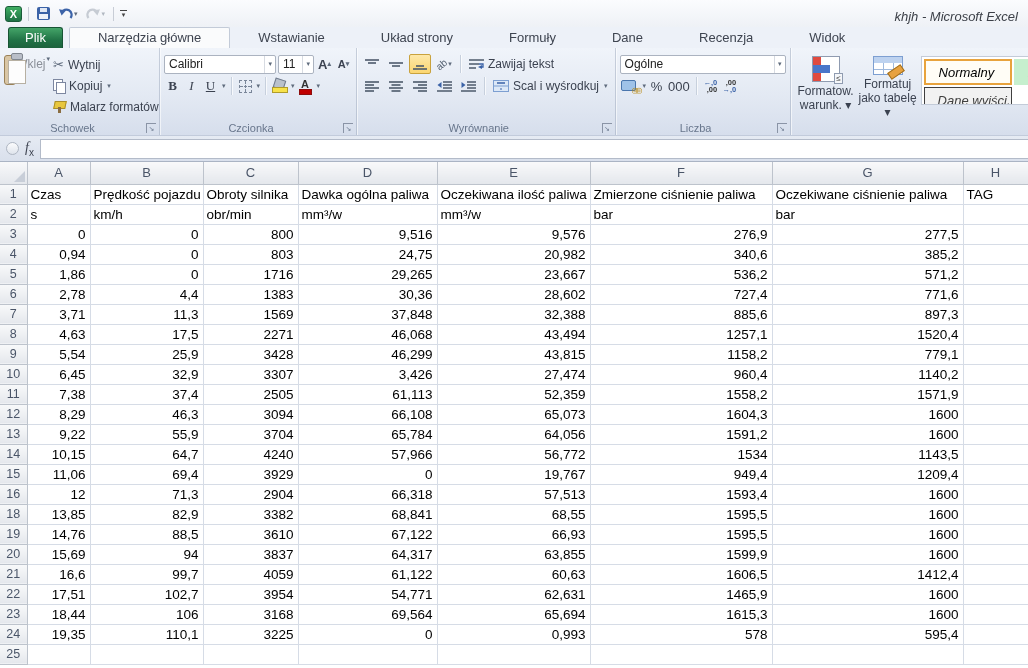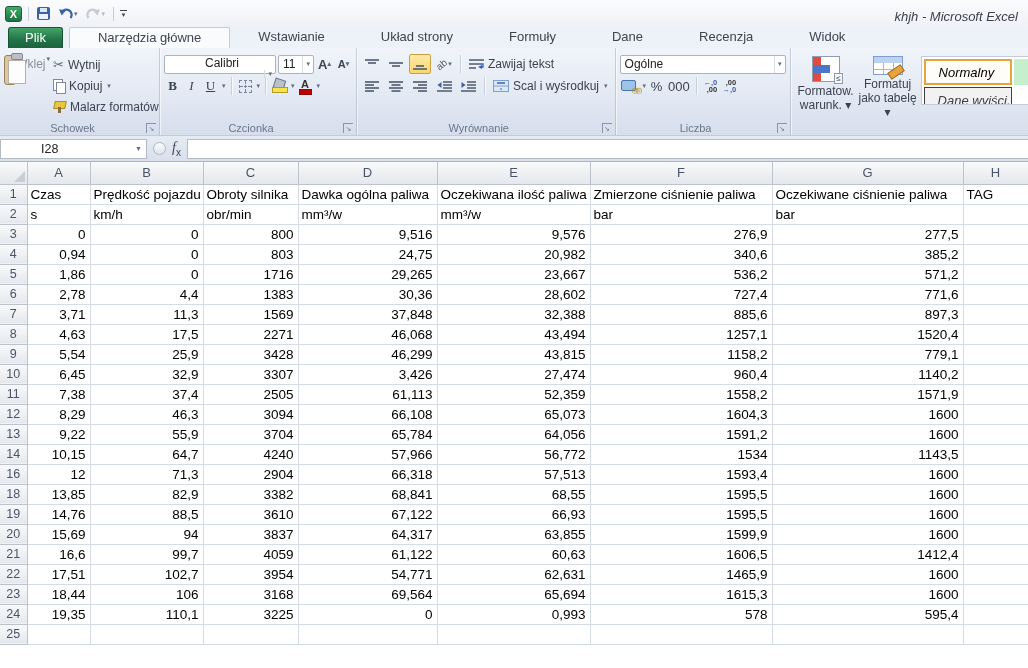--- a/index.html
+++ b/index.html
@@ -15,21 +15,21 @@
   .floppy { width:13px; height:13px; background:#3a62a7; border-radius:2px; position:relative; }
   .floppy:before { content:""; position:absolute; top:1px; left:3px; right:3px; height:4px; background:#dfe7f4; }
   .floppy:after { content:""; position:absolute; bottom:1px; left:2px; right:2px; height:5px; background:#eef2f9; }
   .mini-drop { font-size:7px; color:#5f6b7d; margin-left:1px; }
   .qat-more { display:flex; flex-direction:column; align-items:center; font-size:7px; color:#444; line-height:4px; }
   .qat-more .bar { width:7px; height:1px; background:#444; margin-bottom:2px; }
   .win-title { position:absolute; right:10px; top:9px; font-size:13px; color:#3c4048;font-style:italic; }
   .dim { opacity:.45; }
 
   
-  .tabrow { height:21px; background:#edf1f8; display:flex; align-items:flex-start; padding-left:8px; }
+  .tabrow { height:21px; background:#edf1f8; display:flex; align-items:center; padding-left:8px; }
   .tab { font-size:13px; color:#3e4450; padding:2px 28px 3px; cursor:default; }
   .tab.file { background:linear-gradient(#44a468,#217346 60%,#1d623d); color:#fff; border:1px solid #175434; border-bottom:none; border-radius:3px 3px 0 0; padding:2px 16px 3px; margin-right:6px; }
   .tab.active { background:#fafbfc; border:1px solid #c3cbd8; border-bottom:1px solid #fafbfc; border-radius:2px 2px 0 0; }
 
   
   .ribbon { height:88px; background:linear-gradient(#f0f4fa,#e3e9f3 55%,#d6deec); border-bottom:1px solid #c2cbdb; display:flex; position:relative; }
   .rgroup { position:relative; height:100%; border-right:1px solid rgba(155,168,188,.5); box-shadow:1px 0 0 rgba(255,255,255,.6); padding:4px 4px 16px 4px; }
   .glabel { position:absolute; bottom:1px; left:0; right:14px; text-align:center; font-size:11px; color:#68768c; }
   .launcher { position:absolute; bottom:2px; right:3px; width:10px; height:10px; border-top:1px solid #8a94a6; border-left:1px solid #8a94a6; font-size:7px; color:#68768c; line-height:9px; text-align:center; }
   .vsep { width:1px; background:#c7d0dd; box-shadow:1px 0 0 rgba(255,255,255,.7); margin:1px 3px; align-self:stretch; }
@@ -50,21 +50,21 @@
   .copy-ic:after { left:3px; top:3px; }
   .brush-ic { width:13px; height:12px; position:relative; }
   .brush-ic:before { content:""; position:absolute; left:1px; top:0; width:10px; height:6px; background:#e8c73f; border:1px solid #a98e2c; transform:skewX(-12deg); }
   .brush-ic:after { content:""; position:absolute; left:5px; top:6px; width:3px; height:6px; background:#8a6d42; }
 
   
   .g-font { width:202px; }
   .frow { display:flex; align-items:center; gap:2px; margin-top:2px; height:20px; }
   .combo { background:#fff; border:1px solid #abb3c0; border-radius:2px; height:19px; display:flex; align-items:center; font-size:12px; padding-left:4px; color:#222; }
   .combo .arr { margin-left:auto; font-size:7px; color:#5f6b7d; padding:0 3px; border-left:1px solid #d7dbe2; align-self:stretch; display:flex; align-items:center; }
-  .w-font { width:112px;flex-direction:column; } .w-size { width:36px; }
+  .w-font { width:112px; } .w-size { width:36px; }
   .fbtn { min-width:17px; height:18px; display:flex; align-items:center; justify-content:center; font-size:13px; color:#3b4250; padding:0 1px; border-radius:2px; }
   .grow-a { font-weight:bold; font-size:13px; } .shrink-a { font-weight:bold; font-size:11px; }
   .tri-up:after { content:"▴"; font-size:7px; vertical-align:top; color:#5f6b7d; }
   .tri-dn:after { content:"▾"; font-size:7px; vertical-align:top; color:#5f6b7d; }
   .bld { font-weight:bold; font-family:"Liberation Serif",serif; }
   .itl { font-style:italic; font-family:"Liberation Serif",serif; }
   .und { text-decoration:underline; font-family:"Liberation Serif",serif; }
   .border-ic { width:13px; height:13px; border:1px dashed #7a8699; position:relative; }
   .border-ic:before { content:""; position:absolute; left:50%; top:0; bottom:0; border-left:1px dashed #7a8699; }
   .border-ic:after { content:""; position:absolute; top:50%; left:0; right:0; border-top:1px dashed #7a8699; }
@@ -407,24 +407,20 @@
       <span class="gitem good">D</span>
       <span class="gitem outbox">Dane wyjści...</span>
       <span class="gitem linked">
           <b>K</b>
         </span>
     </div>
   </div>
 </div>
 
 <div class="fbar">
-  <span class="namebox">
-      <span>I28</span>
-      <span class="arr">▾</span>
-    </span>
   <span class="fx-zone">
     <span class="knob"></span>
     <span class="fx"><i>f</i><sub>x</sub></span>
   </span>
   <span class="finput"></span>
 </div>
 
 <div class="sheet">
   <table>
     <colgroup id="sheet-colgroup">
@@ -600,20 +596,31 @@
           <td class="cell num">10,15</td>
           <td class="cell num">64,7</td>
           <td class="cell num">4240</td>
           <td class="cell num">57,966</td>
           <td class="cell num">56,772</td>
           <td class="cell num">1534</td>
           <td class="cell num">1143,5</td>
           <td class="cell txt"></td>
         </tr>
         <tr>
+          <th class="hrow">15</th>
+          <td class="cell num">11,06</td>
+          <td class="cell num">69,4</td>
+          <td class="cell num">3929</td>
+          <td class="cell num">0</td>
+          <td class="cell num">19,767</td>
+          <td class="cell num">949,4</td>
+          <td class="cell num">1209,4</td>
+          <td class="cell txt"></td>
+        </tr>
+        <tr>
           <th class="hrow">16</th>
           <td class="cell num">12</td>
           <td class="cell num">71,3</td>
           <td class="cell num">2904</td>
           <td class="cell num">66,318</td>
           <td class="cell num">57,513</td>
           <td class="cell num">1593,4</td>
           <td class="cell num">1600</td>
           <td class="cell txt"></td>
         </tr>

